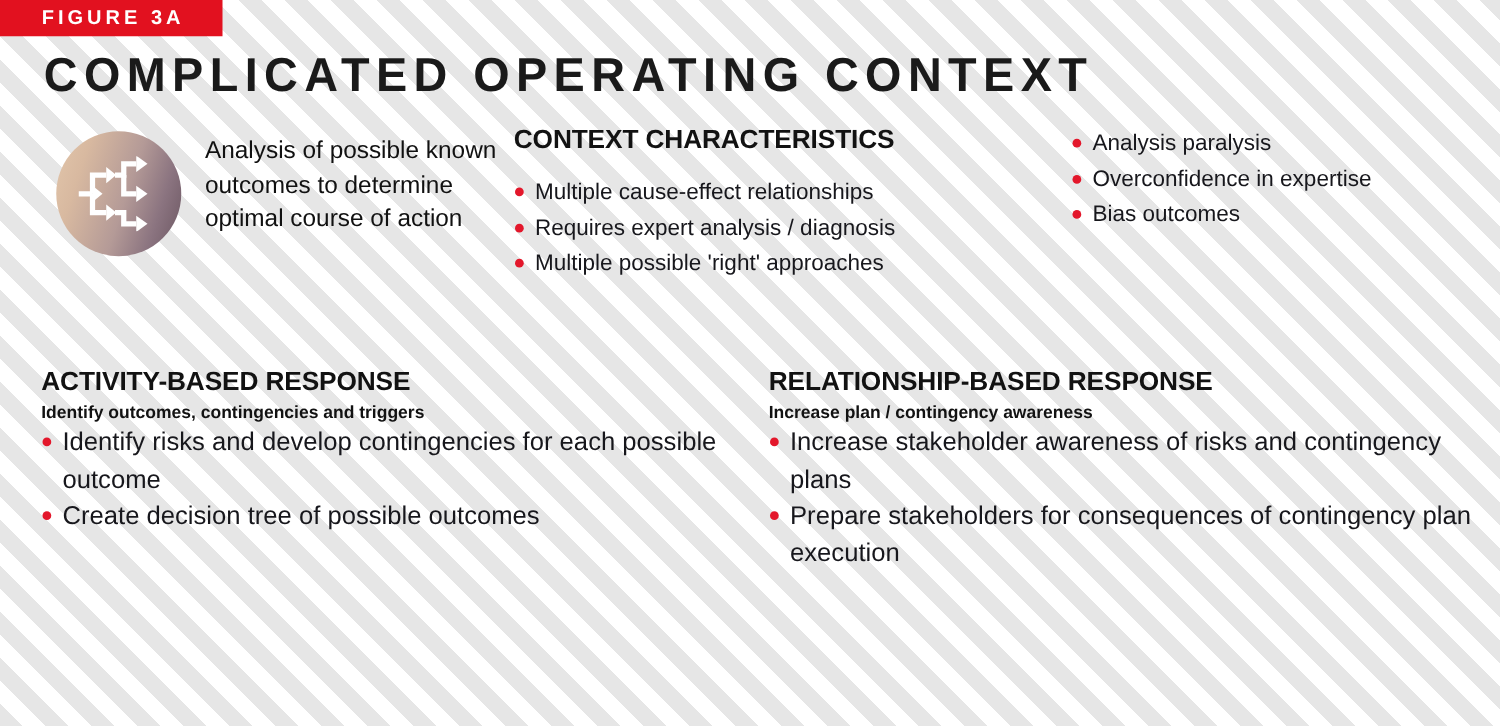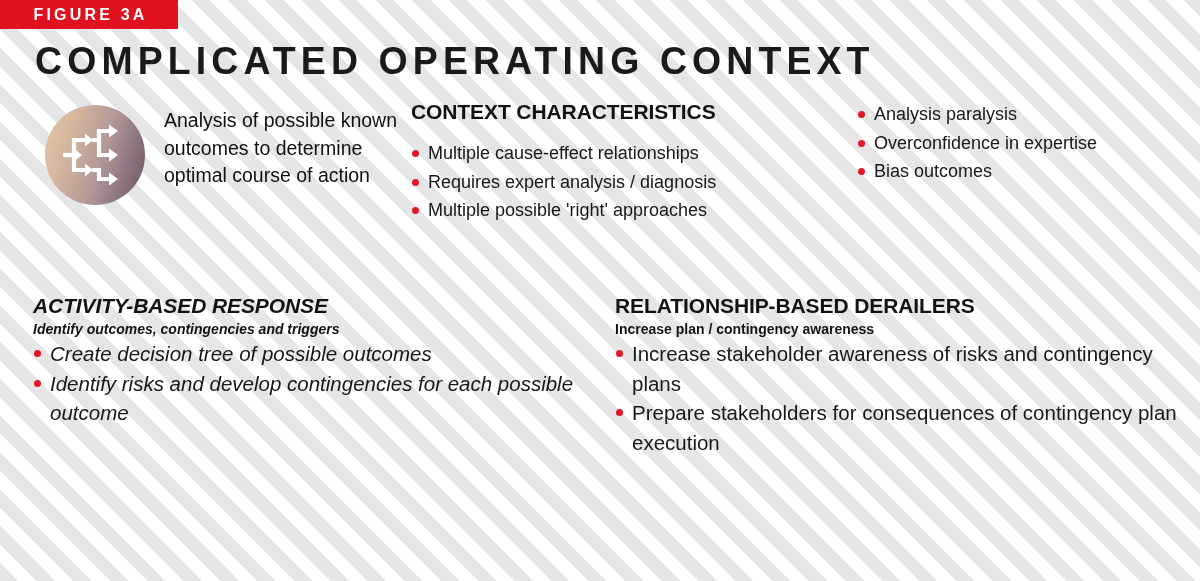--- a/index.html
+++ b/index.html
@@ -132,21 +132,21 @@
   .col-context-derailers {
     position: absolute;
     left: 857px;
     top: 100px;
     width: 320px;
   }
 
   
   .resp-block { position: absolute; }
 
-  .resp-block.left  { left: 33px;  top: 294px; width: 570px; font-style: italic; }
+  .resp-block.left  { left: 33px;  top: 294px; width: 570px; }
   .resp-block.right { left: 615px; top: 294px; width: 570px; }
 
   .resp-title {
     font-size: 21px;
     font-weight: bold;
     color: #121212;
     letter-spacing: -0.1px;
     white-space: nowrap;
   }
 
@@ -236,31 +236,31 @@
       </li>
     </ul>
   </div>
 
   <div class="resp-block left">
     <div class="resp-title">ACTIVITY-BASED RESPONSE</div>
     <div class="resp-subtitle">Identify outcomes, contingencies and triggers</div>
     <ul class="bullet-list">
       <li>
         <span class="dot"></span>
+        <span>Identify risks and develop contingencies for each possible outcome</span>
+      </li>
+      <li>
+        <span class="dot"></span>
         <span>Create decision tree of possible outcomes</span>
       </li>
-      <li>
-        <span class="dot"></span>
-        <span>Identify risks and develop contingencies for each possible outcome</span>
-      </li>
     </ul>
   </div>
 
   <div class="resp-block right">
-    <div class="resp-title">RELATIONSHIP-BASED DERAILERS</div>
+    <div class="resp-title">RELATIONSHIP-BASED RESPONSE</div>
     <div class="resp-subtitle">Increase plan / contingency awareness</div>
     <ul class="bullet-list">
       <li>
         <span class="dot"></span>
         <span>Increase stakeholder awareness of risks and contingency plans</span>
       </li>
       <li>
         <span class="dot"></span>
         <span>Prepare stakeholders for consequences of contingency plan execution</span>
       </li>

